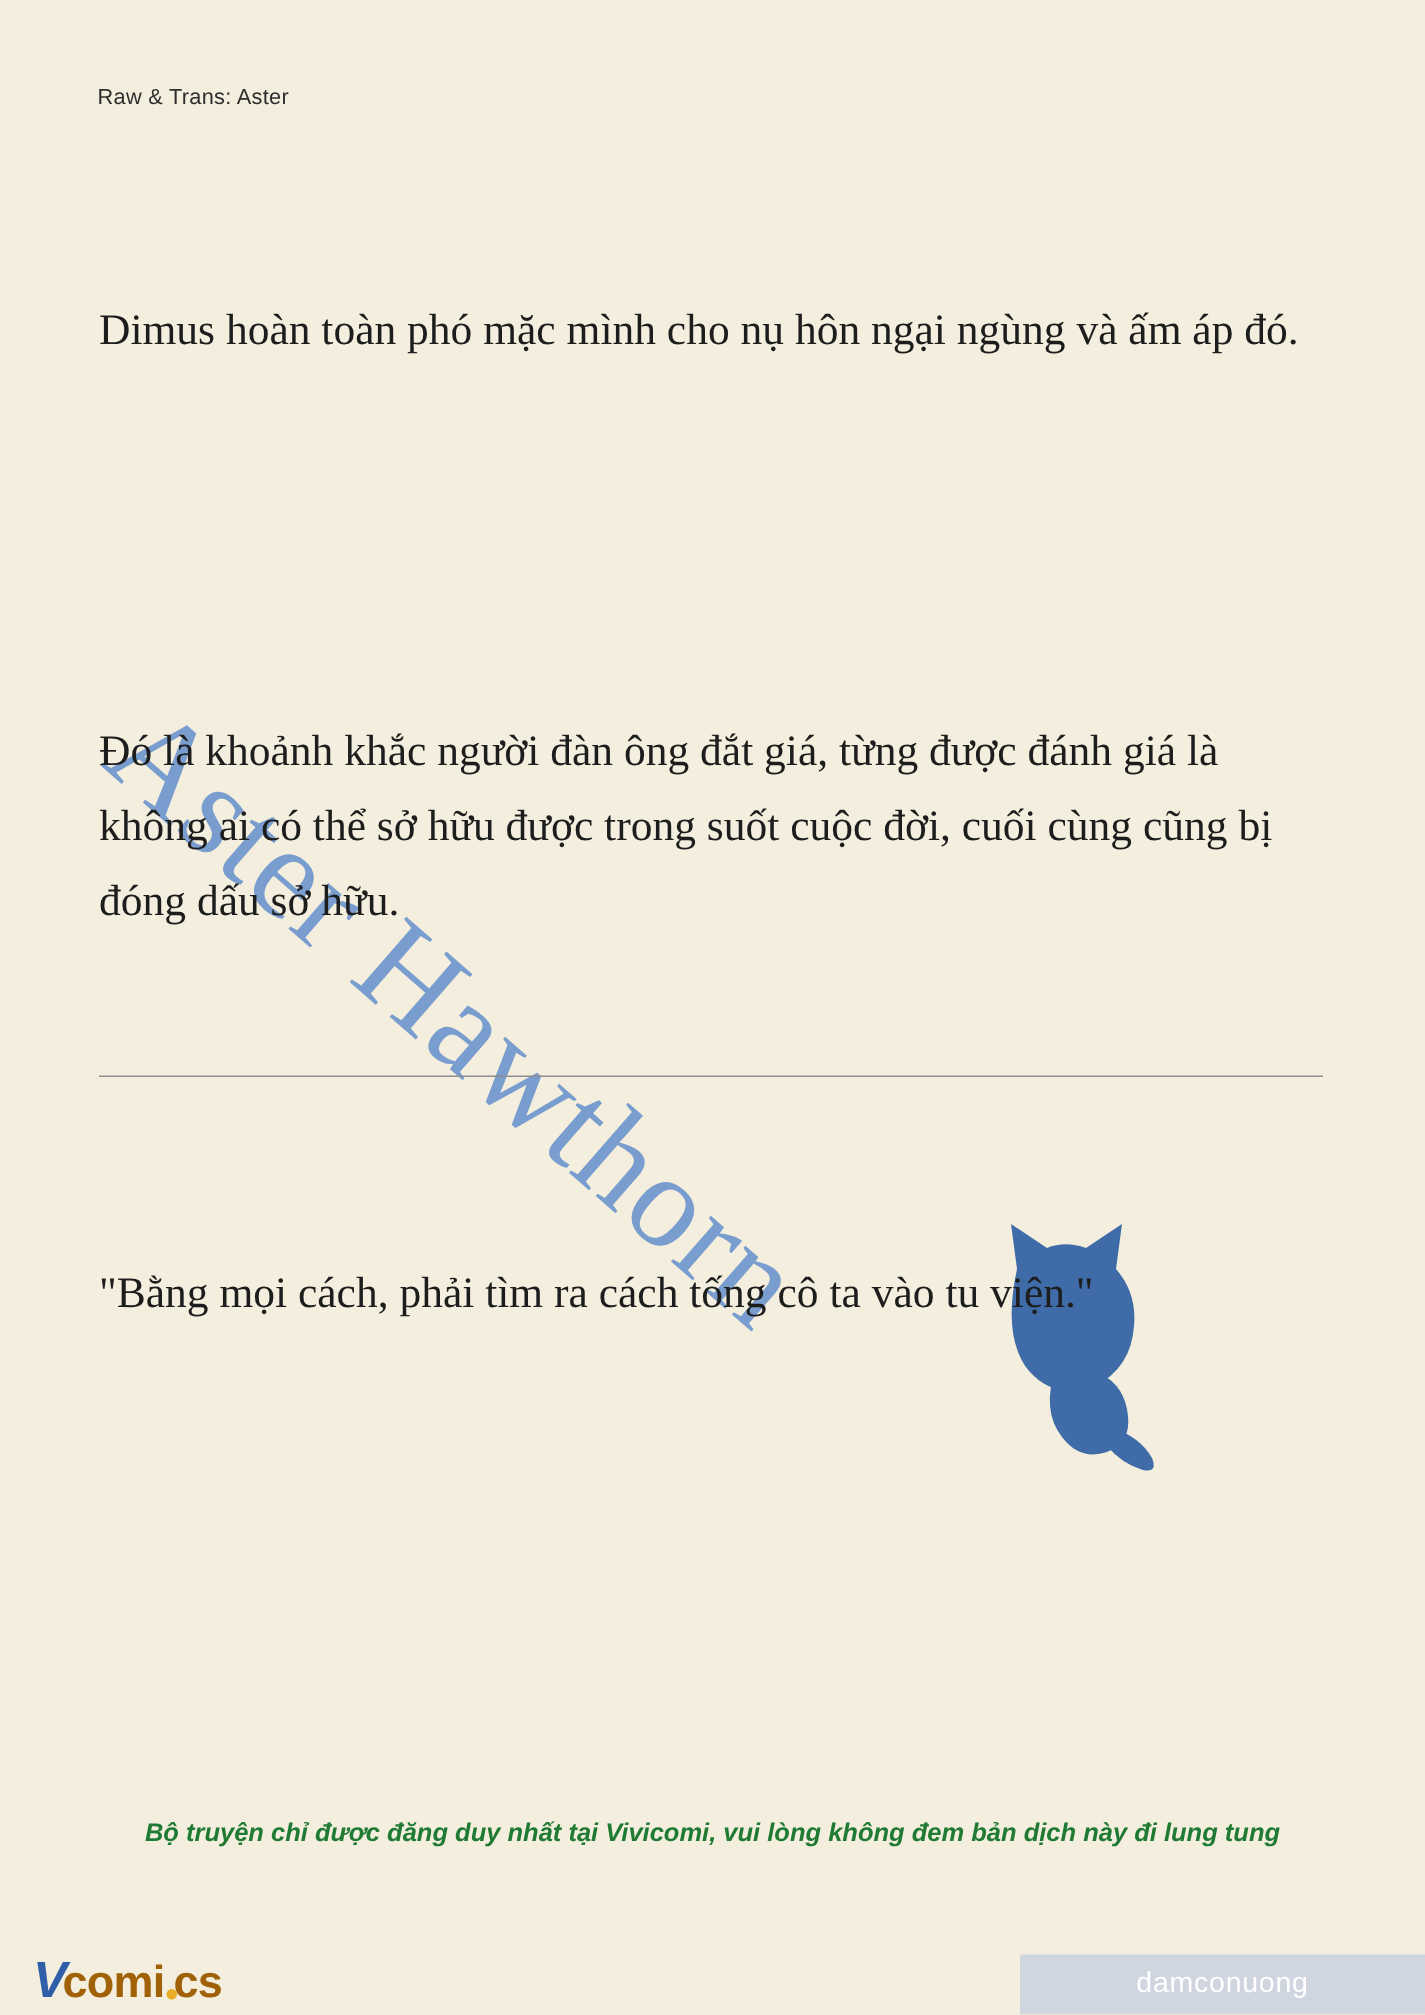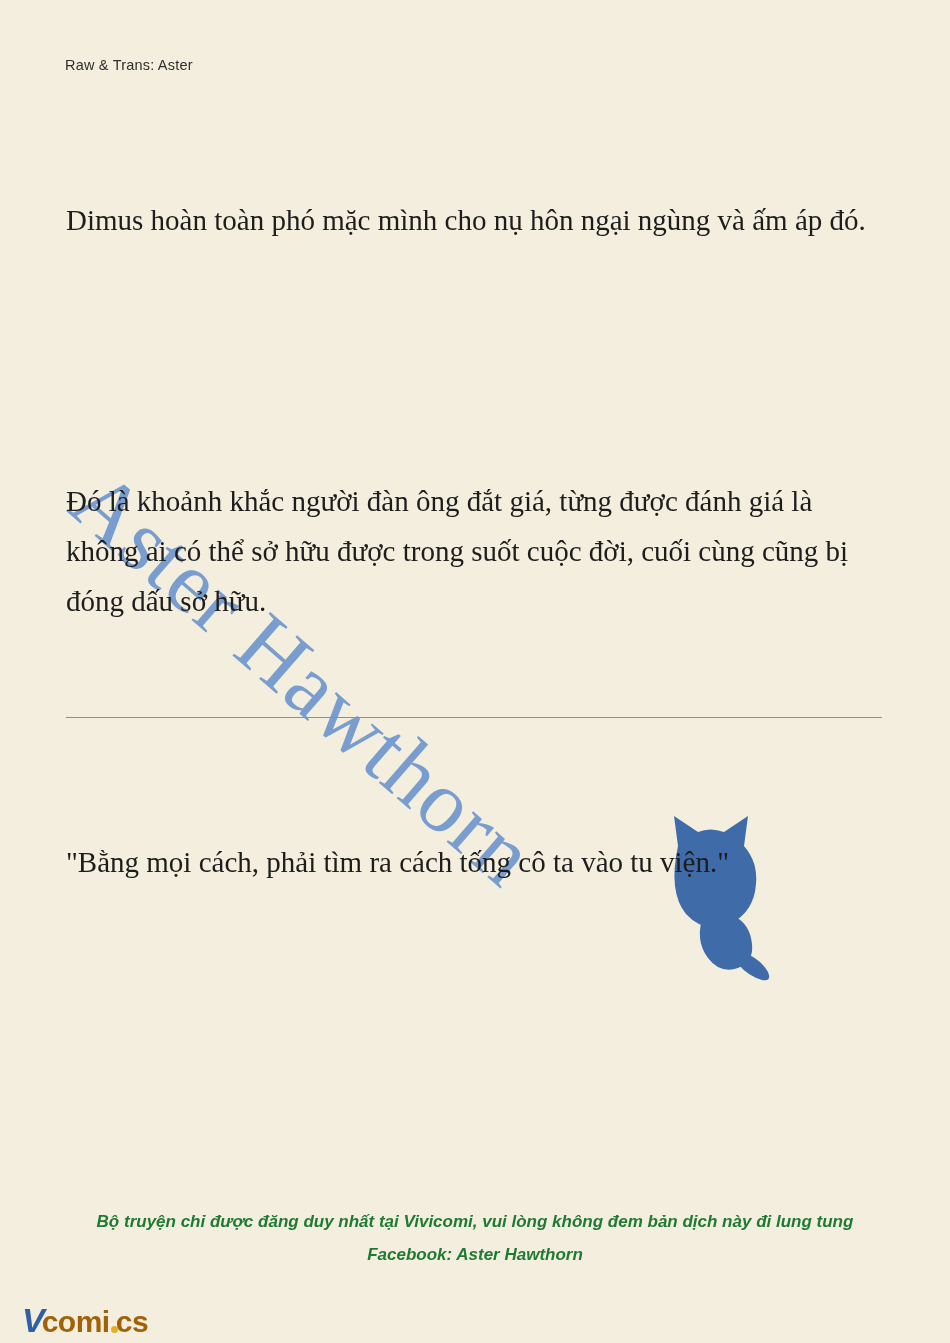--- a/index.html
+++ b/index.html
@@ -197,25 +197,27 @@
       <g fill="#3f6ca8">
         <path d="M14 34 L10 4 L34 20 Q46 15 60 20 L84 4 L80 34 Q94 50 92 72 Q90 100 66 112 Q40 122 22 102 Q4 80 14 34 Z"></path>
         <path d="M40 100 Q30 128 44 146 Q56 162 74 156 Q90 150 88 132 Q86 112 70 104 Q54 96 40 100 Z"></path>
         <path d="M78 140 Q96 146 104 160 Q108 170 98 168 Q84 164 74 152 Z"></path>
       </g>
     </svg>
   </div>
 
   <div class="footer-notes">
     <div>Bộ truyện chỉ được đăng duy nhất tại Vivicomi, vui lòng không đem bản dịch này đi lung tung</div>
-    <div>Facebook: Aster Hawthorn</div>
   </div>
 
   <div class="bottom-bar">
     <div class="brand-logo">
       <span class="brand-v">V</span>
       <span class="brand-rest">comi</span>
       <span class="brand-dot"></span>
       <span class="brand-rest">cs</span>
     </div>
+    <div class="corner-tag">
+      <span>damconuong</span>
+    </div>
   </div>
 
 </div>
 
 </body></html>

